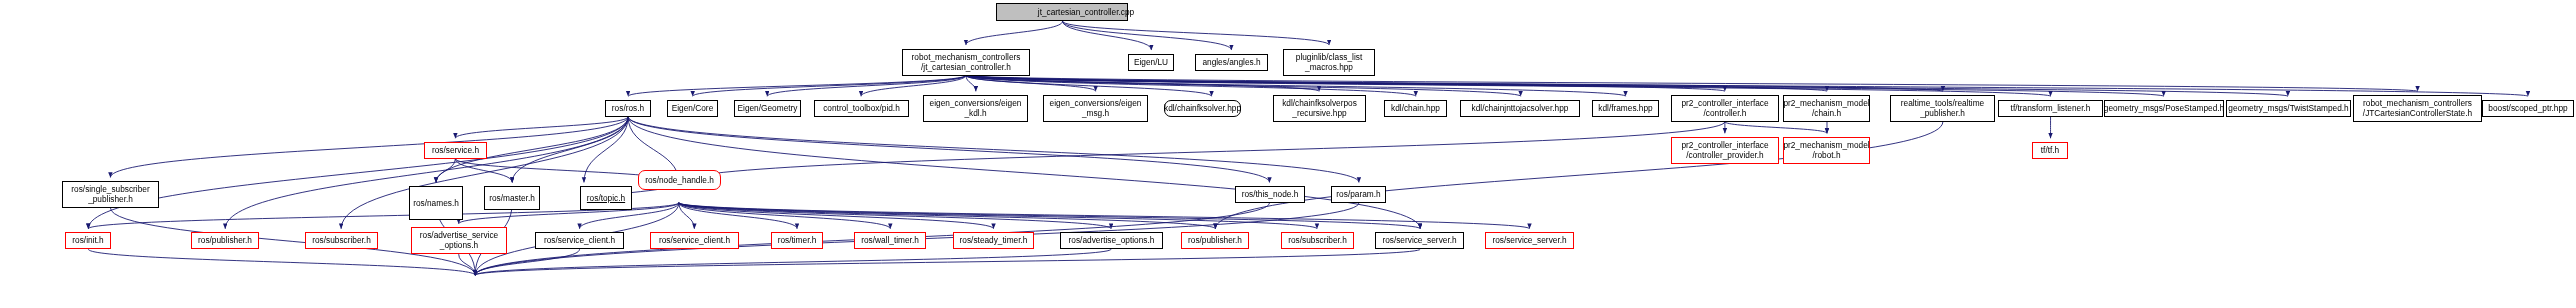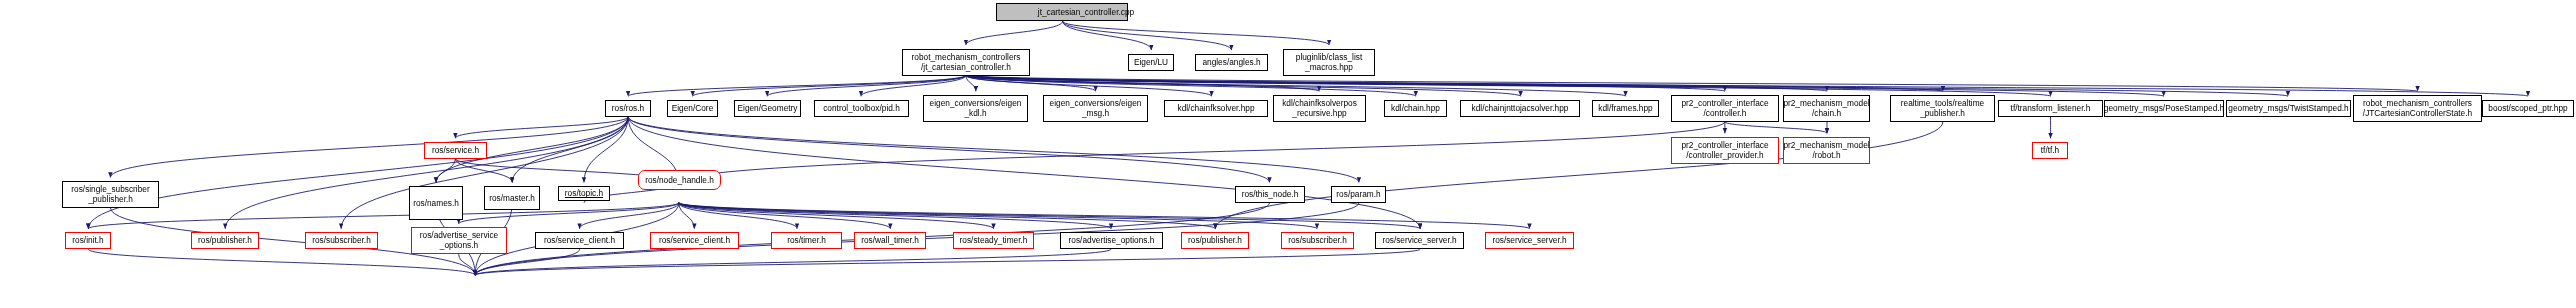--- a/index.html
+++ b/index.html
@@ -139,21 +139,21 @@
         <div class="lbl">control_toolbox/pid.h</div>
       </div>
       <div class="node normal" style="left: 923px; top: 95px; width: 105px; height: 26.5px;">
         <div class="lbl">eigen_conversions/eigen</div>
         <div class="lbl">_kdl.h</div>
       </div>
       <div class="node normal" style="left: 1043px; top: 95px; width: 105px; height: 26.5px;">
         <div class="lbl">eigen_conversions/eigen</div>
         <div class="lbl">_msg.h</div>
       </div>
-      <div class="node normal" style="left: 1164px; top: 100px; width: 104px; height: 16.6px;">
+      <div class="node normal" style="left: 1164px; top: 100px; width: 77px; height: 16.6px; border-radius: 7px;">
         <div class="lbl">kdl/chainfksolver.hpp</div>
       </div>
       <div class="node normal" style="left: 1273px; top: 95px; width: 93px; height: 26.5px;">
         <div class="lbl">kdl/chainfksolverpos</div>
         <div class="lbl">_recursive.hpp</div>
       </div>
       <div class="node normal" style="left: 1384px; top: 100px; width: 63px; height: 16.6px;">
         <div class="lbl">kdl/chain.hpp</div>
       </div>
       <div class="node normal" style="left: 1460px; top: 100px; width: 120px; height: 16.6px;">
@@ -207,21 +207,21 @@
       <div class="node normal" style="left: 62px; top: 181px; width: 97px; height: 26.5px;">
         <div class="lbl">ros/single_subscriber</div>
         <div class="lbl">_publisher.h</div>
       </div>
       <div class="node normal" style="left: 409px; top: 186px; width: 54px; height: 34px;">
         <div class="lbl">ros/names.h</div>
       </div>
       <div class="node normal" style="left: 484px; top: 186px; width: 56px; height: 24px;">
         <div class="lbl">ros/master.h</div>
       </div>
-      <div class="node normal" style="left: 558px; top: 186px; width: 52px; height: 15px; text-decoration: underline;">
+      <div class="node normal" style="left: 580px; top: 186px; width: 52px; height: 24px; text-decoration: underline;">
         <div class="lbl">ros/topic.h</div>
       </div>
       <div class="node truncated" style="left: 638px; top: 170px; width: 83px; height: 20px; border-radius: 7px;">
         <div class="lbl">ros/node_handle.h</div>
       </div>
       <div class="node normal" style="left: 1235px; top: 186px; width: 70px; height: 16.6px;">
         <div class="lbl">ros/this_node.h</div>
       </div>
       <div class="node normal" style="left: 1331px; top: 186px; width: 55px; height: 16.6px;">
         <div class="lbl">ros/param.h</div>
@@ -238,21 +238,21 @@
       <div class="node truncated" style="left: 411px; top: 227px; width: 96px; height: 26.5px;">
         <div class="lbl">ros/advertise_service</div>
         <div class="lbl">_options.h</div>
       </div>
       <div class="node normal" style="left: 535px; top: 232px; width: 89px; height: 16.6px;">
         <div class="lbl">ros/service_client.h</div>
       </div>
       <div class="node truncated" style="left: 650px; top: 232px; width: 89px; height: 16.6px;">
         <div class="lbl">ros/service_client.h</div>
       </div>
-      <div class="node truncated" style="left: 771px; top: 232px; width: 71px; height: 16.6px;">
+      <div class="node truncated" style="left: 771px; top: 232px; width: 52px; height: 16.6px;">
         <div class="lbl">ros/timer.h</div>
       </div>
       <div class="node truncated" style="left: 854px; top: 232px; width: 72px; height: 16.6px;">
         <div class="lbl">ros/wall_timer.h</div>
       </div>
       <div class="node truncated" style="left: 953px; top: 232px; width: 81px; height: 16.6px;">
         <div class="lbl">ros/steady_timer.h</div>
       </div>
       <div class="node normal" style="left: 1060px; top: 232px; width: 103px; height: 16.6px;">
         <div class="lbl">ros/advertise_options.h</div>

